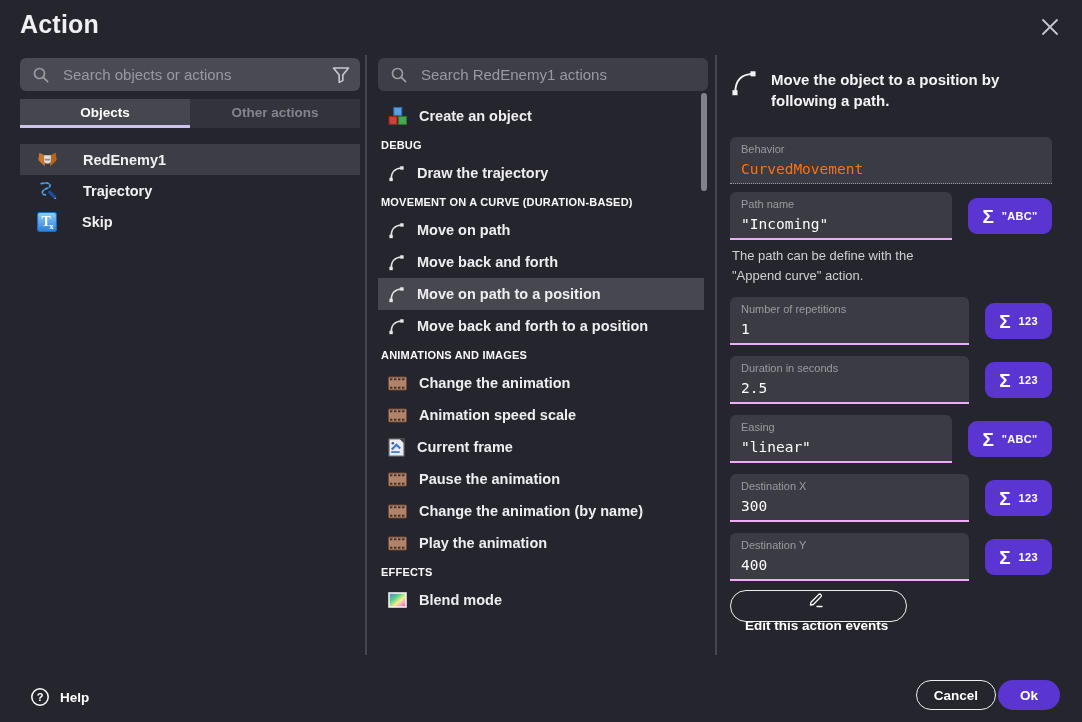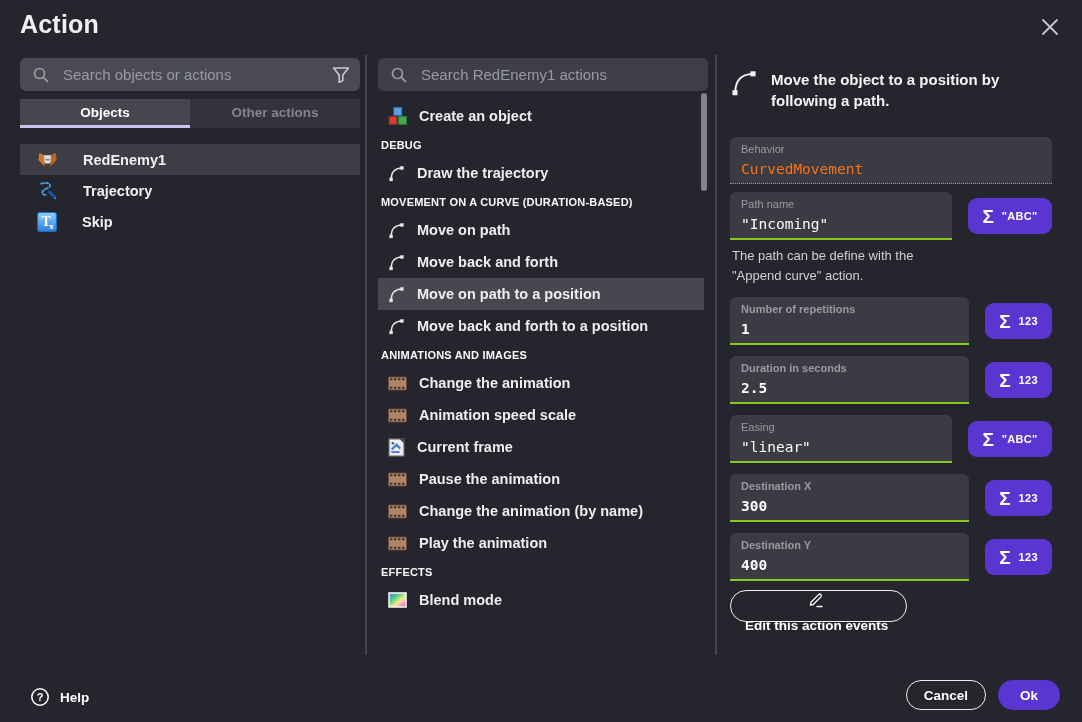--- a/index.html
+++ b/index.html
@@ -40,40 +40,40 @@
   .sec-row { height:25px; display:flex; align-items:center; padding-left:3px; }
   .sec-label { font-size:11px; font-weight:700; color:#fafafc; letter-spacing:.2px; }
   .scroll-thumb { position:absolute; right:1px; top:35px; width:6px; height:98px; border-radius:3px; background:#82828a; cursor:pointer; }
   
   .right-col { position:absolute; left:730px; top:55px; width:322px; }
   .desc-row { display:flex; gap:13px; margin-top:14px; }
   .desc-text { font-size:15px; font-weight:600; line-height:1.4; color:#f4f4f6; width:278px; }
   .field-box { background:#3b3b43; border-radius:6px 6px 0 0; padding:5px 11px 0 11px; height:48px; }
   .field-label { font-size:11px; color:#9a9aa2; line-height:15px; }
   .field-value { font-family:"DejaVu Sans Mono", monospace; font-size:14.5px; color:#fdfdfe; line-height:24px; white-space:pre; }
-  .field-box.editable { border-bottom:2px solid #84cc16; height:48px; }
+  .field-box.editable { border-bottom:2px solid #f0abfc; height:48px; }
   .behavior-box { margin-top:26px; border-bottom:1px dotted #9a9aa2; height:47px; }
   .behavior-box .field-value { color:#f97316; }
   .field-row { position:relative; }
   .field-row.r-path { margin-top:8px; }
   .field-row.r-std  { margin-top:11px; }
-  .w-str { width:222px; } .w-num { width:239px;font-weight:bold; }
+  .w-str { width:222px; } .w-num { width:239px; }
   .expr-btn { position:absolute; top:6px; right:0; height:36px; background:#5b35d2; border-radius:9px;
               display:flex; align-items:center; justify-content:center; gap:8px; color:#fff; cursor:pointer; border:none; }
   .expr-btn.b-str { width:84px; } .expr-btn.b-num { width:67px; }
   .sigma { font-size:19px; font-weight:700; line-height:1; }
   .expr-btn-label { font-size:11px; font-weight:700; letter-spacing:.3px; }
   .helper { margin-top:6px; margin-left:2px; width:218px; font-size:13px; line-height:1.55; color:#cfcfd4; }
   .edit-events-btn { margin-top:9px; height:32px; display:inline-flex; align-items:center; gap:10px;
                     padding:0 18px 0 14px; border:1.5px solid #eeeef2; border-radius:17px; background:transparent;
                     color:#fff; font-size:13.5px; font-weight:700; cursor:pointer; font-family:"Liberation Sans",sans-serif;flex-direction:column; }
   
   .help-btn { position:absolute; left:30px; bottom:15px; display:flex; align-items:center; gap:10px; cursor:pointer; }
   .help-label { font-size:13.5px; font-weight:700; color:#fff; }
-  .footer-actions { position:absolute; right:22px; bottom:12px; display:flex; gap:12px;align-items:center; }
+  .footer-actions { position:absolute; right:22px; bottom:12px; display:flex; gap:2px;align-items:center; }
   .cancel-btn { height:30px; padding:0 17px; border:1.5px solid #eeeef2; border-radius:16px; background:transparent;
                 color:#fff; font-size:13.5px; font-weight:700; cursor:pointer; font-family:"Liberation Sans",sans-serif; }
   .ok-btn { height:30px; padding:0 22px; border:none; border-radius:16px; background:#5b35d2;
             color:#fff; font-size:13.5px; font-weight:700; cursor:pointer; font-family:"Liberation Sans",sans-serif; }
   .icon { flex:none; display:inline-flex; }
 </style>
 </head>
 <body>
 
 <div class="dlg-title">Action</div>

